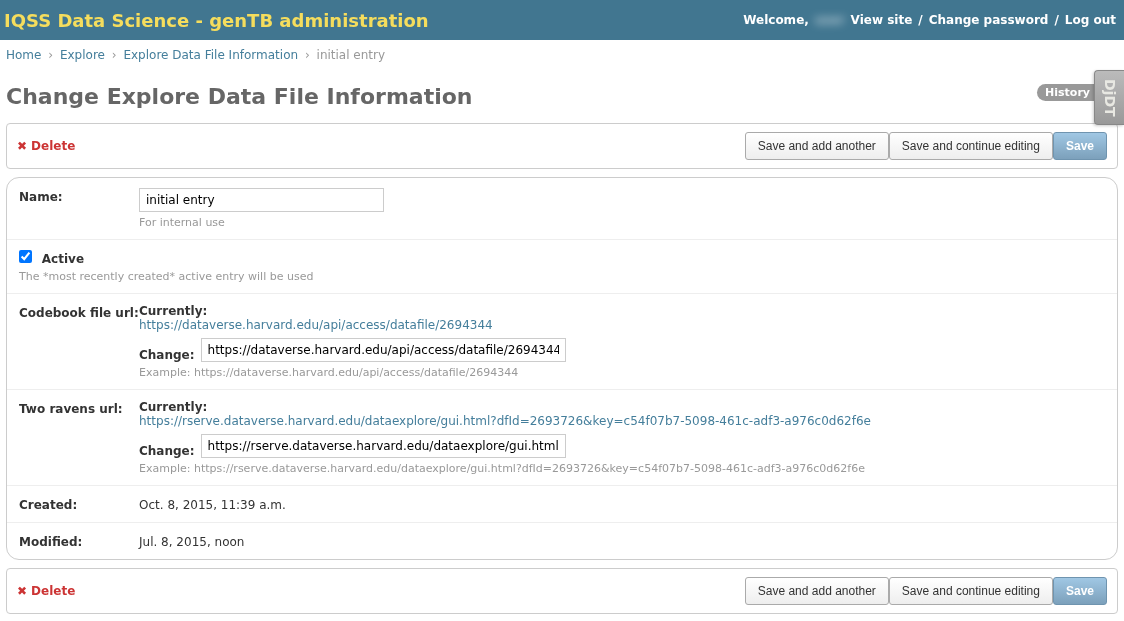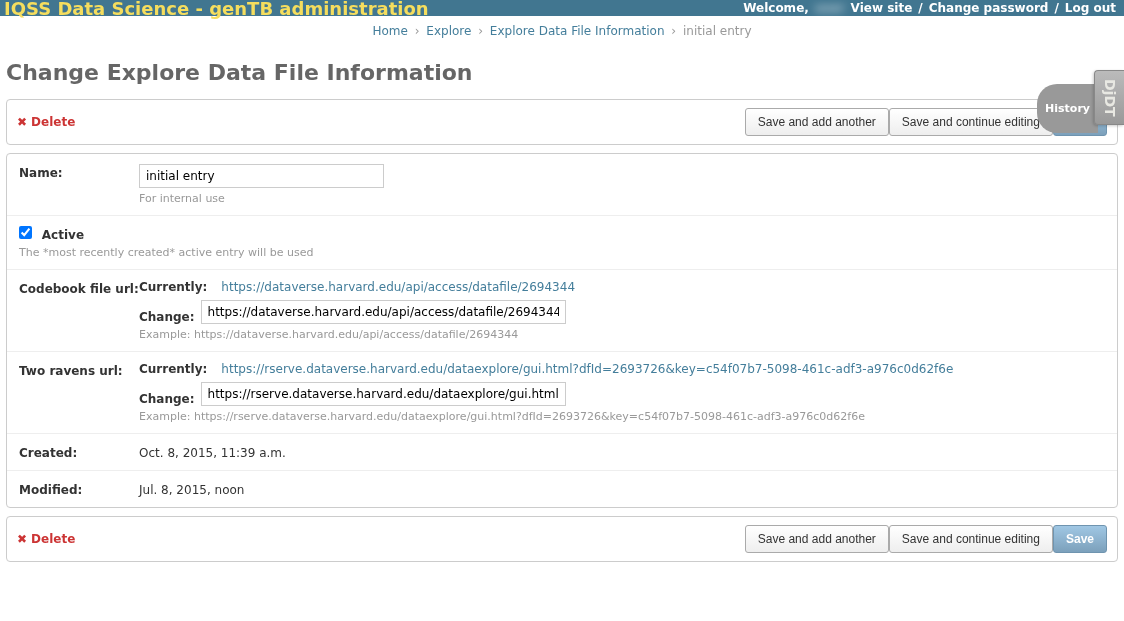--- a/index.html
+++ b/index.html
@@ -1,58 +1,58 @@
 <!DOCTYPE html>
 <html><head>
 <meta charset="utf-8">
 <style>
 * { box-sizing: border-box; margin: 0; padding: 0; }
 body { font-family: "Lucida Grande", "DejaVu Sans", "Bitstream Vera Sans", Verdana, Arial, sans-serif; font-size: 12px; color: #333; background: #fff; width: 1124px; }
 a { text-decoration: none; }
 
-.header { background: #417690; height: 16px; color: #fff; display: flex; justify-content: space-between; align-items: center; padding: 0 8px 0 4px; }
+.header { background: #417690; height: 40px; color: #fff; display: flex; justify-content: space-between; align-items: center; padding: 0 8px 0 4px; }
 .header-title { color: #f5dd5d; font-size: 18px; font-weight: bold; }
 .user-tools { font-size: 12px; font-weight: bold; color: #fff; display: flex; align-items: center; gap: 4px; }
 .user-tools a { color: #fff; }
 .user-tools .blur { filter: blur(4px); opacity: .6; padding: 0 2px; }
 .user-tools .sep { margin: 0 2px; }
 
-.breadcrumbs { padding: 8px 6px; font-size: 12px; color: #999; text-align: center; }
+.breadcrumbs { padding: 8px 6px; font-size: 12px; color: #999; }
 .breadcrumbs a { color: #447e9b; }
 .breadcrumbs .sep { color: #999; margin: 0 3px; }
 
 .content { padding: 0 6px 20px; }
 h1.page-title { font-size: 22px; font-weight: bold; color: #666; margin: 14px 0 14px 0; }
 
 .ddt-tab { position: absolute; right: 0; top: 70px; width: 30px; height: 55px; background: linear-gradient(#bbb, #999); border: 1px solid #888; border-right: none; border-radius: 4px 0 0 4px; writing-mode: vertical-rl; text-align: center; color: #e8e8e2; font-weight: bold; font-size: 14px; display: flex; align-items: center; justify-content: center; box-shadow: -1px 1px 3px rgba(0,0,0,.2); }
 
-.history-pill { position: absolute; right: 26px; top: 84px; background: #999; color: #fff; font-size: 11px; padding: 18px 8px; border-radius: 20px 0 0 20px; font-weight: bold; }
+.history-pill { position: absolute; right: 26px; top: 84px; background: #999; color: #fff; font-size: 11px; padding: 2px 8px; border-radius: 20px 0 0 20px; font-weight: bold; }
 
-.module { border: 1px solid #ccc; border-radius: 4px; margin-bottom: 8px; }
+.module { border: 1px solid #ccc; border-radius: 13px; margin-bottom: 8px; }
 .submit-row { background: #fff; padding: 8px 10px; display: flex; align-items: center; border: 1px solid #ccc; border-radius: 4px; margin-bottom: 8px; }
 .delete-link { color: #cc3434; font-weight: bold; display: flex; align-items: center; gap: 4px; }
 .delete-link .x { color: #cc3434; font-weight: bold; }
 .btn-group { margin-left: auto; display: flex; }
 .btn { background: linear-gradient(#fff,#eee); border: 1px solid #aaa; border-radius: 3px; padding: 6px 12px; font-size: 12px; cursor: pointer; color: #333; }
 .btn-primary { background: linear-gradient(#a0c7e4,#7ca0bb); border: 1px solid #6f94af; color: #fff; font-weight: bold; }
 
 .form-row { border-top: 1px solid #eee; padding: 10px 12px; display: flex; }
 .form-row:first-child { border-top: none; }
 .form-row label.col { width: 120px; flex-shrink: 0; font-weight: bold; font-size: 12px; color: #333; padding-top: 2px; }
 .form-row .field { flex: 1; }
 .help { color: #999; font-size: 11px; margin-top: 4px; }
 input[type=text] { border: 1px solid #ccc; padding: 4px 6px; font-size: 12px; width: 245px; font-family: inherit; }
 input.url-input { width: 365px; }
 .inline-label { font-weight: bold; color: #333; margin-right: 6px; }
 .link-val { color: #447e9b; }
 .checkbox-row { padding: 10px 12px; border-top: 1px solid #eee; }
 .checkbox-row label { font-weight: bold; margin-left: 6px; }
 .readonly-val { padding-top: 2px; }
 .change-line { margin-top: 6px; display: flex; align-items: flex-end; }
-.currently-line { display: flex; align-items: baseline; gap: 8px; }
+.currently-line { display: flex; align-items: baseline; gap: 0; flex-direction: column; }
 </style>
 </head>
 <body>
 
 <div class="header">
   <a href="#" class="header-title">IQSS Data Science - genTB administration</a>
   <div class="user-tools">
     <span>Welcome,</span>
     <span class="blur">user</span>
     <a href="#">View site</a>

